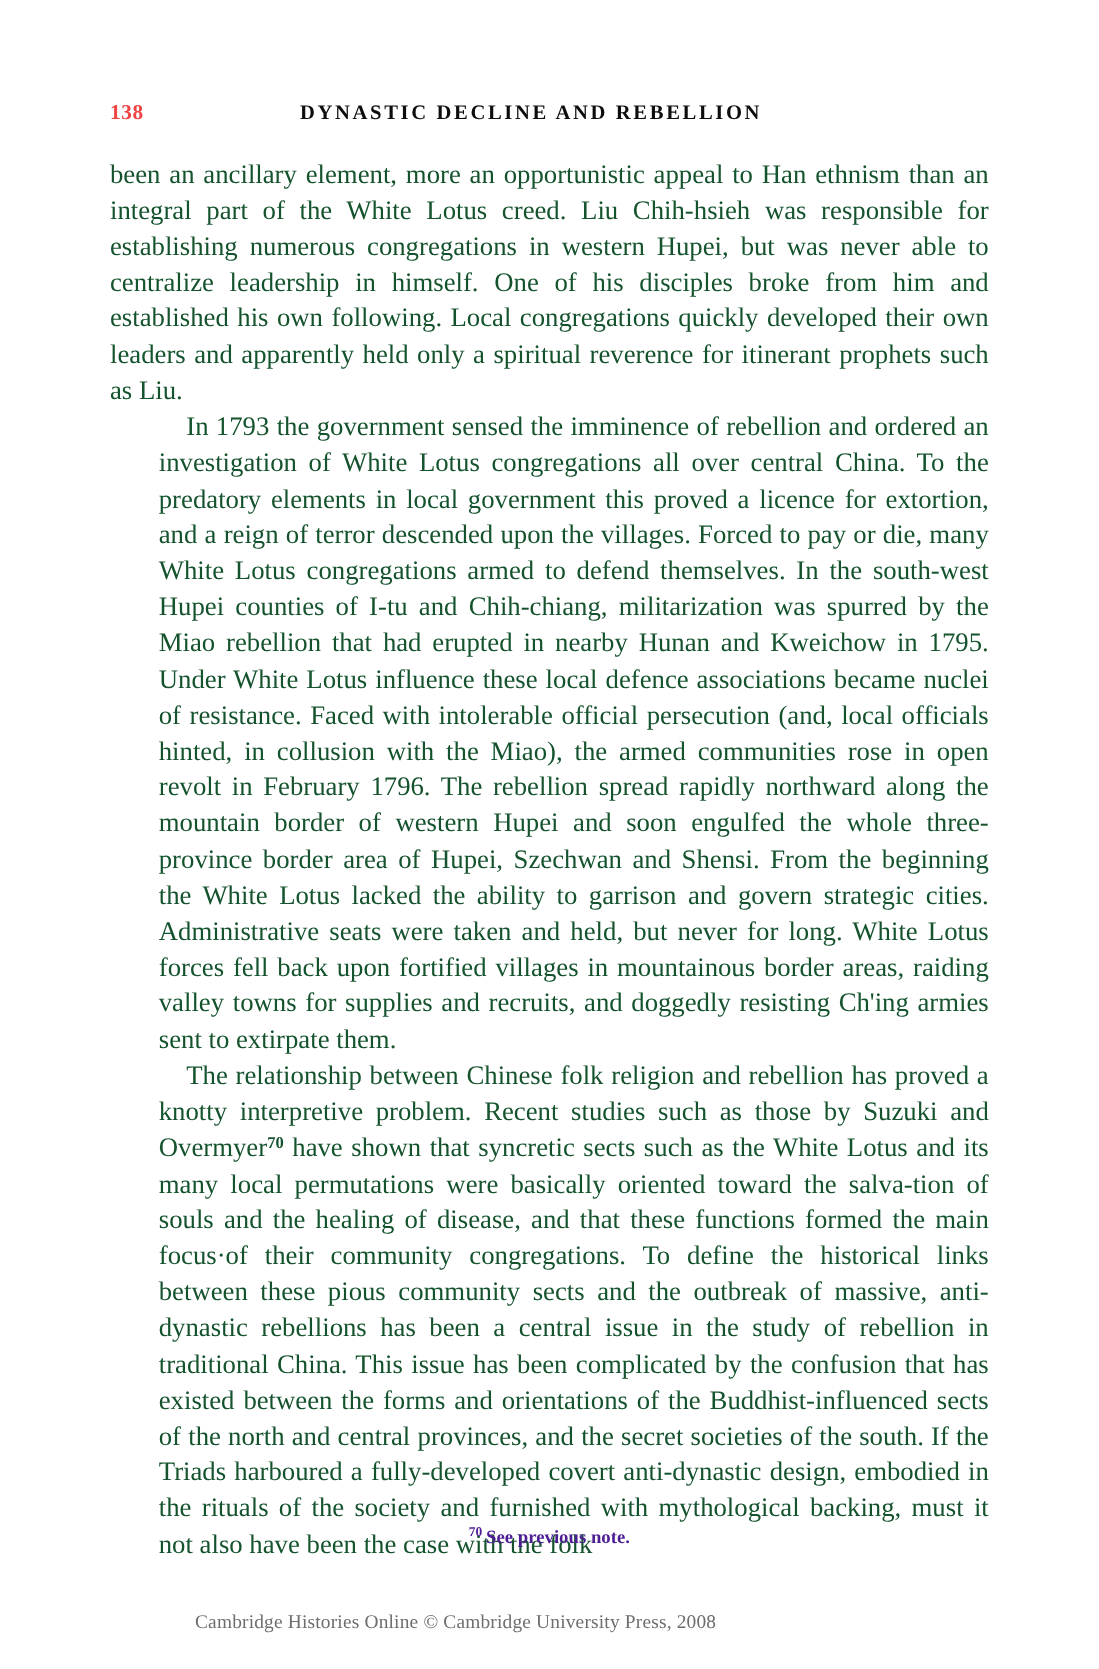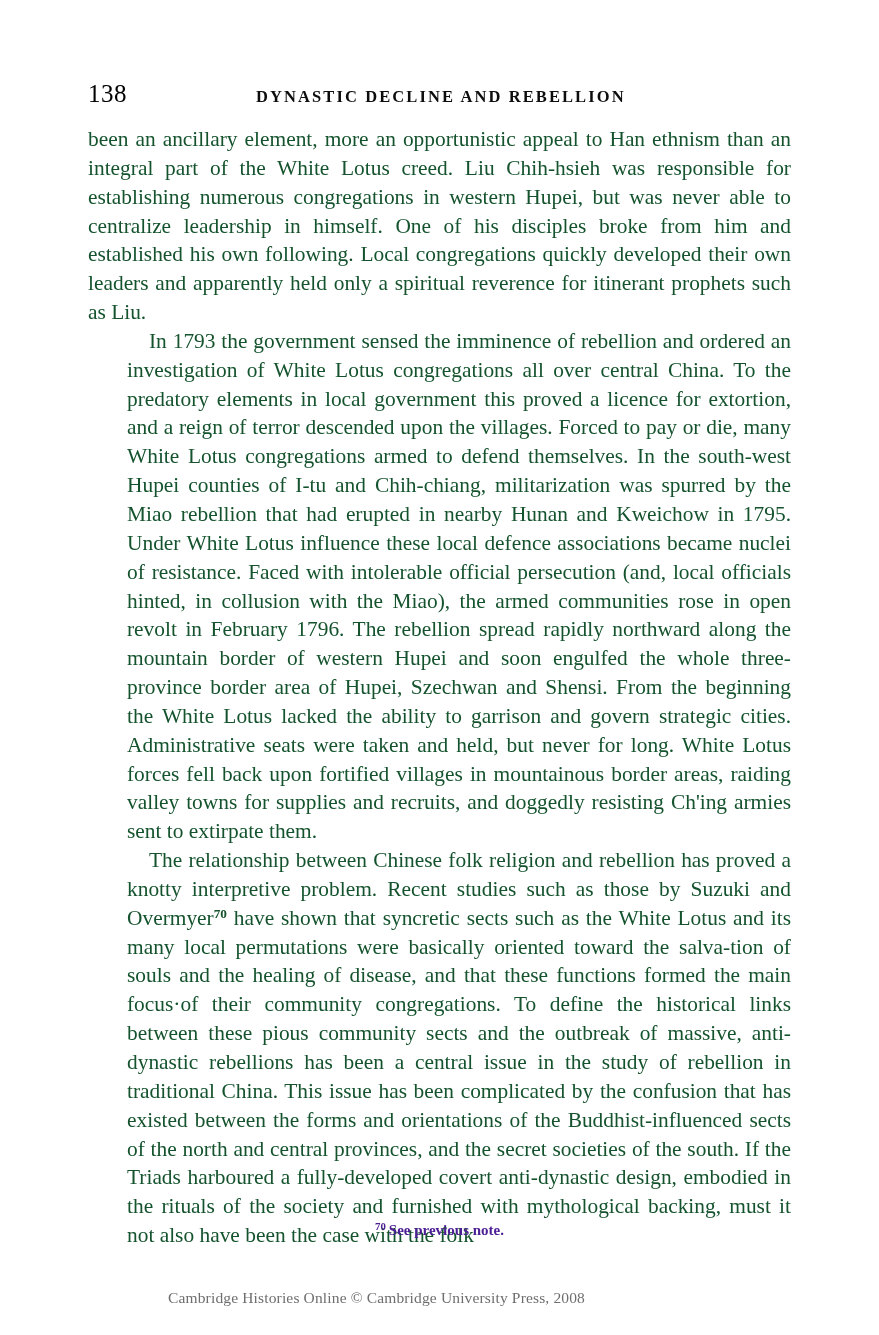--- a/index.html
+++ b/index.html
@@ -26,35 +26,34 @@
     position: absolute;
     left: 88px;
     top: 80px;
     width: 702px;
     height: 26px;
     display: flex;
     align-items: baseline;
   }
   .folio {
     font-family: "Liberation Serif", "DejaVu Serif", serif;
-    font-size: 25px;
-    font-weight: 400;
+    font-size: 17px;
+    font-weight: 700;
     letter-spacing: 0.5px;
-    color: #000000;
+    color: #ef4444;
     width: 152px;
     flex: 0 0 152px;
   }
   .running-title {
     font-family: "Liberation Serif", "DejaVu Serif", serif;
     font-size: 16.5px;
     font-weight: 700;
     letter-spacing: 2.1px;
     color: #0d0d0d;
     white-space: nowrap;
-    margin-left: 16px;
   }
 
   
   .textblock {
     position: absolute;
     left: 88px;
     top: 125px;
     width: 703px;
   }
   .para {
@@ -102,21 +101,20 @@
   .footer {
     position: absolute;
     left: 0;
     top: 1289px;
     width: 729px;
     text-align: center;
     font-size: 15.5px;
     letter-spacing: 0.15px;
     color: #6e6e6e;
     font-family: "Liberation Serif", "DejaVu Serif", serif;
-    padding-left: 12px;
   }
 </style>
 </head>
 <body>
 
 <div class="page">
 
   <div class="header">
     <span class="folio">138</span>
     <span class="running-title">DYNASTIC DECLINE AND REBELLION</span>

